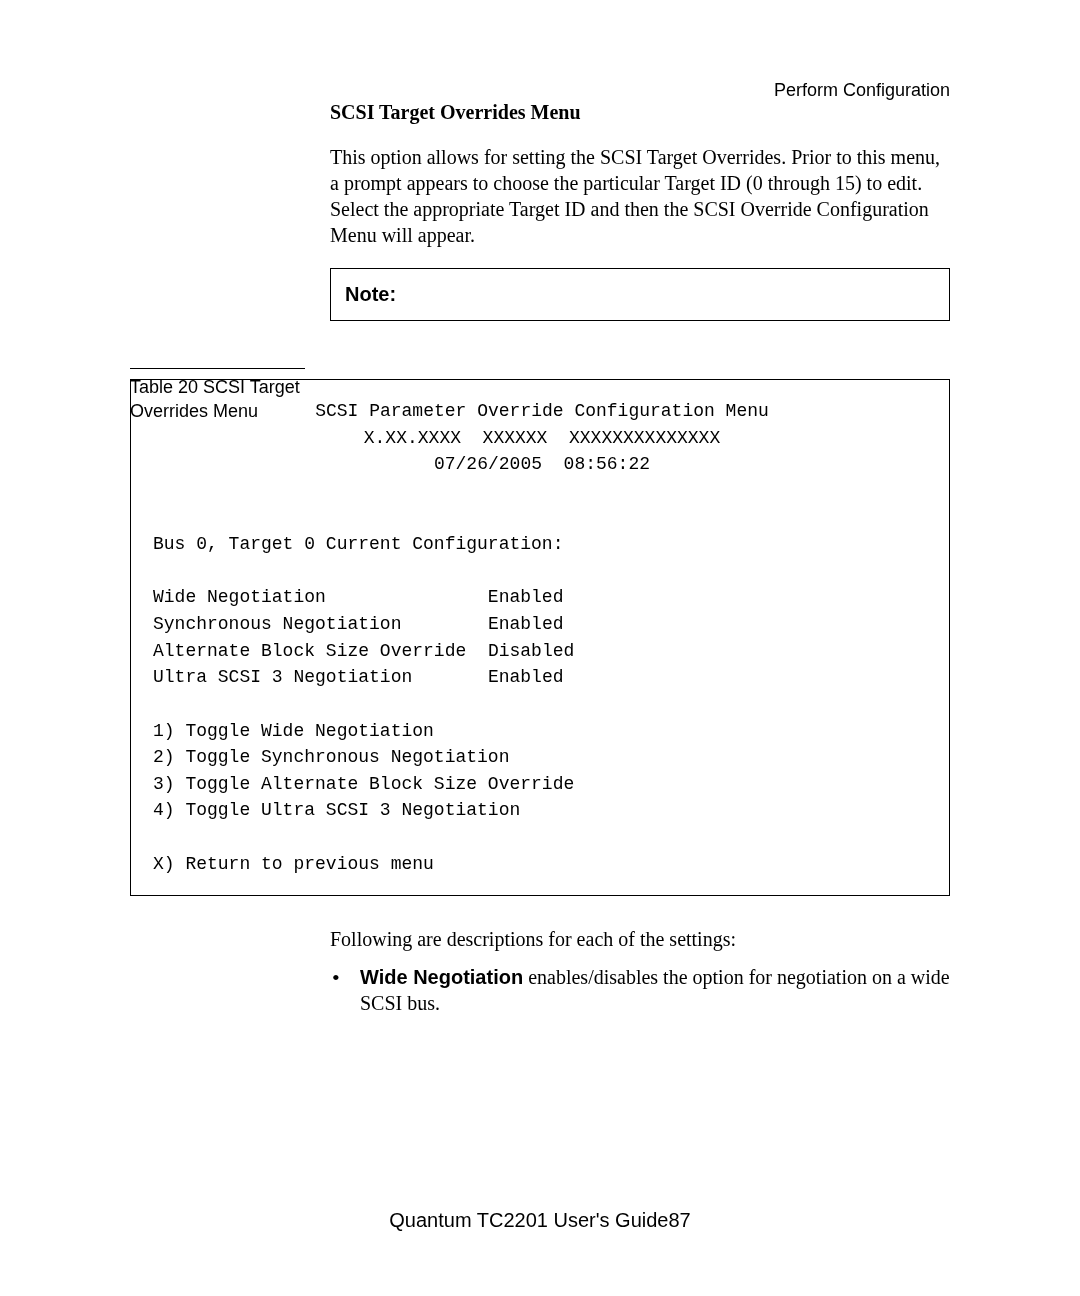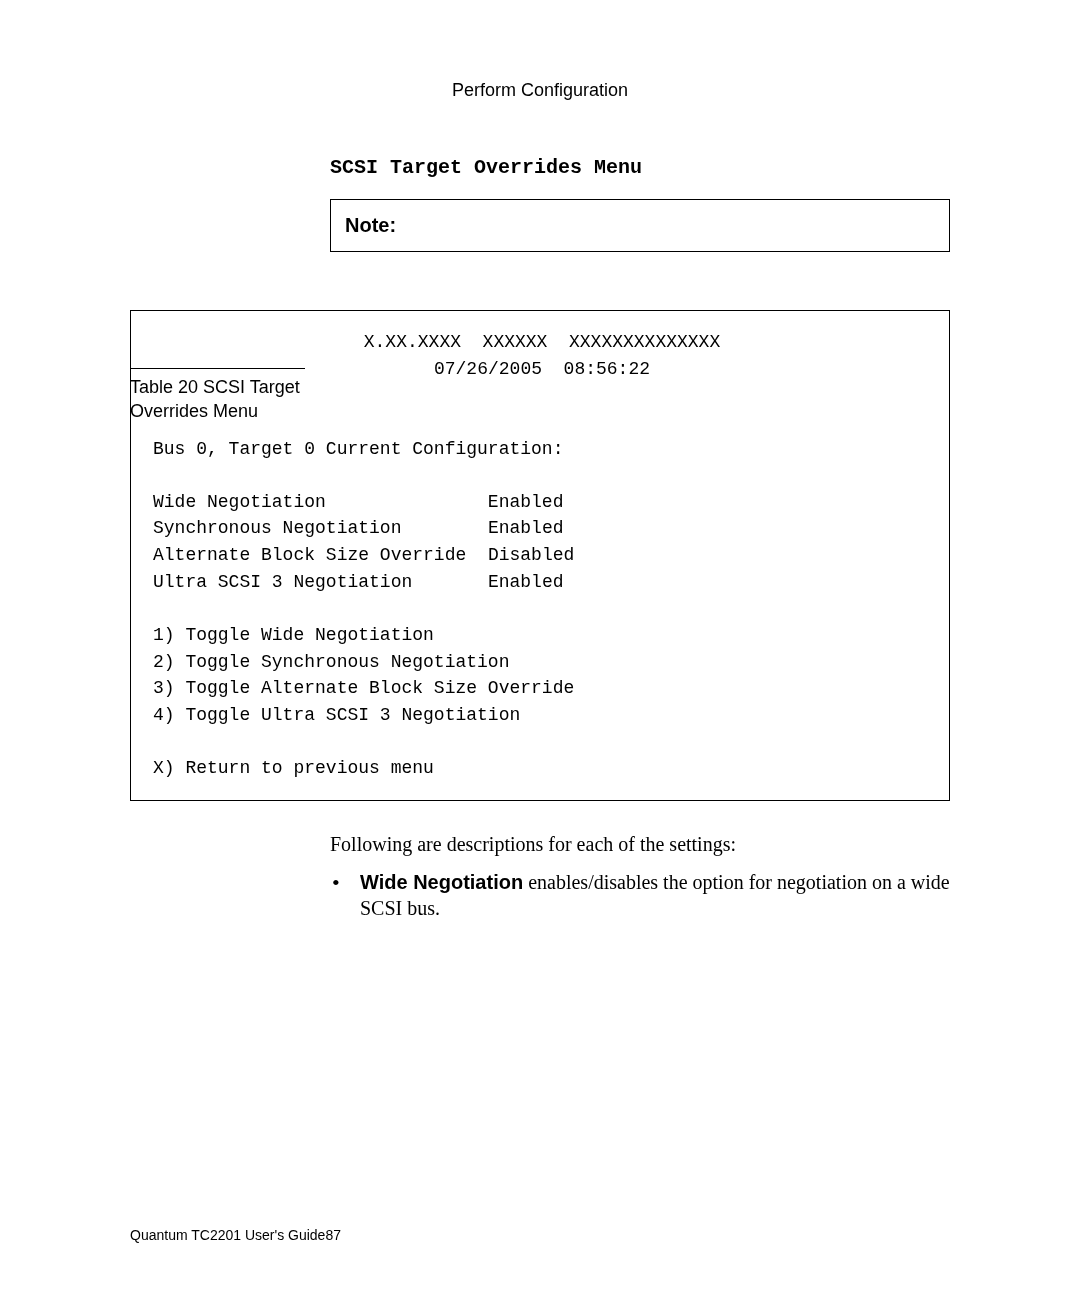--- a/index.html
+++ b/index.html
@@ -10,30 +10,29 @@
       font-family: "Book Antiqua", Palatino, Georgia, serif;
       color: #000;
       position: relative;
     }
     .page {
       padding: 80px 130px 60px 130px;
       height: 100%;
       position: relative;
     }
     .running-header {
-      text-align: center;
+      text-align: right;
       font-family: Helvetica, Arial, sans-serif;
       font-size: 18px;
-      margin-bottom: 55px;
     }
     .content-col {
       margin-left: 200px;
     }
     .section-heading {
-      font-family: Liberation Mono, monospace;
+      font-family: Liberation Serif, serif;
       font-weight: bold;
       font-size: 20px;
       margin-bottom: 20px;
     }
     .body-para {
       font-size: 20px;
       line-height: 1.3;
       margin-bottom: 20px;
     }
     .note-box {
@@ -90,50 +89,51 @@
       position: absolute;
       left: -28px;
       font-size: 22px;
     }
     .bullet-bold {
       font-family: Helvetica, Arial, sans-serif;
       font-weight: bold;
     }
     .footer {
       position: absolute;
-      bottom: 53px;
+      bottom: 64px;
       left: 130px;
       right: 130px;
       display: flex;
-      justify-content: flex-start;
+      justify-content: center;
       font-family: Helvetica, Arial, sans-serif;
-      font-size: 14px;
+      font-size: 20px;
     }
   </style>
 </head>
 <body>
 
 <div class="page">
 
   <div class="running-header">Perform Configuration</div>
 
   <div class="content-col">
 
     <div class="section-heading">SCSI Target Overrides Menu</div>
 
+    <div class="body-para">This option allows for setting the SCSI Target Overrides. Prior to this menu, a prompt appears to choose the particular Target ID (0 through 15) to edit. Select the appropriate Target ID and then the SCSI Override Configuration Menu will appear.</div>
 
     <div class="note-box">
       <div class="note-label">Note:</div>
     </div>
 
   </div>
 
   <div class="table-caption">Table 20  SCSI Target Overrides Menu</div>
 
-  <div class="terminal-box"><div class="term-center">X.XX.XXXX  XXXXXX  XXXXXXXXXXXXXX</div><div class="term-center">07/26/2005  08:56:22</div>
+  <div class="terminal-box"><div class="term-center">SCSI Parameter Override Configuration Menu</div><div class="term-center">X.XX.XXXX  XXXXXX  XXXXXXXXXXXXXX</div><div class="term-center">07/26/2005  08:56:22</div>
 <br><span>Bus 0, Target 0 Current Configuration:</span>
 <br><span><span>Wide Negotiation</span>               <span>Enabled</span></span>
 <span><span>Synchronous Negotiation</span>        <span>Enabled</span></span>
 <span><span>Alternate Block Size Override</span>  <span>Disabled</span></span>
 <span><span>Ultra SCSI 3 Negotiation</span>       <span>Enabled</span></span>
 <br><span>1) Toggle Wide Negotiation</span>
 <span>2) Toggle Synchronous Negotiation</span>
 <span>3) Toggle Alternate Block Size Override</span>
 <span>4) Toggle Ultra SCSI 3 Negotiation</span>
 <br><span>X) Return to previous menu</span></div>

